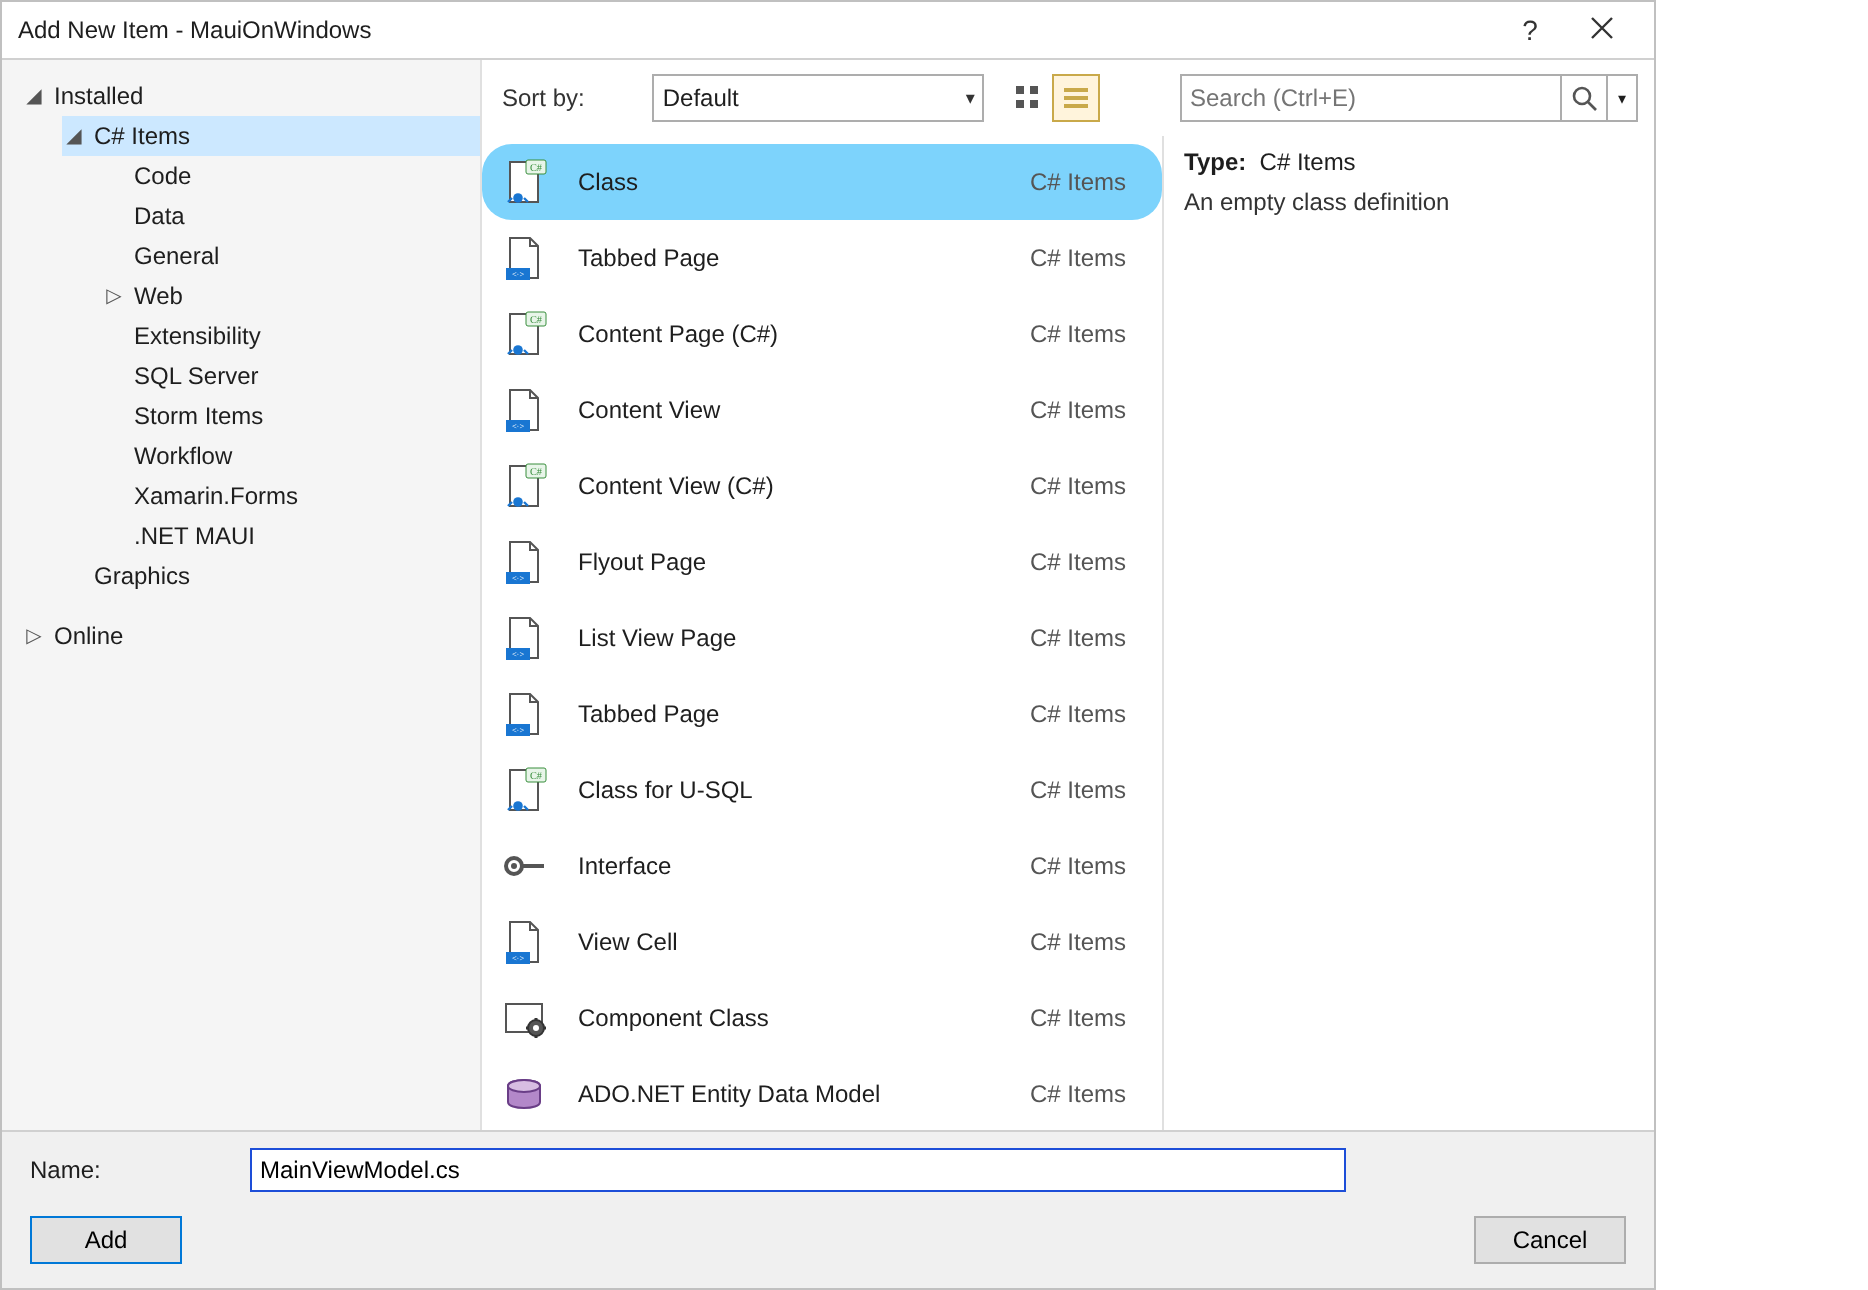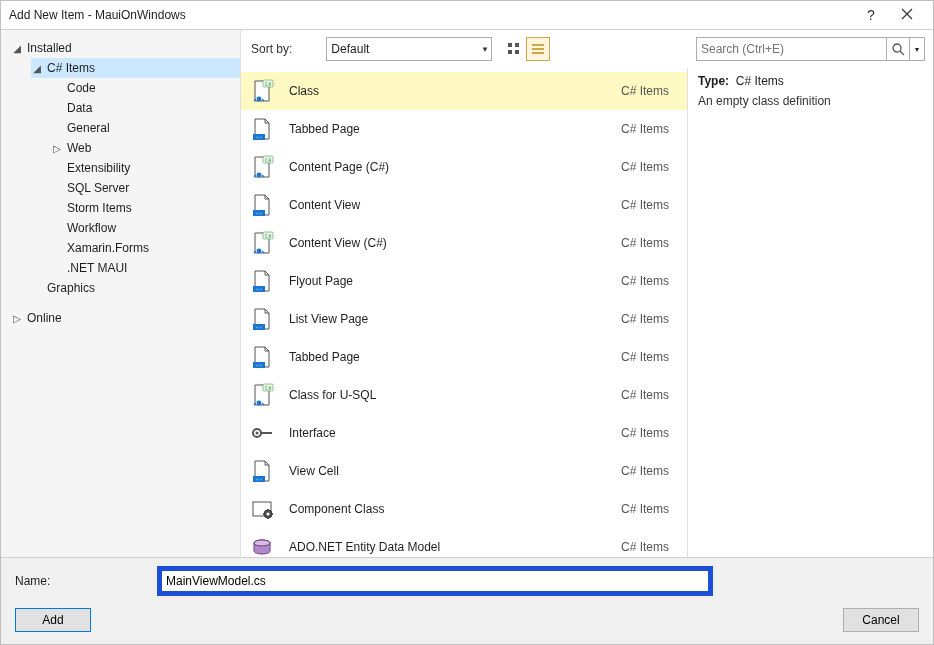--- a/index.html
+++ b/index.html
@@ -1,16 +1,16 @@
 <!DOCTYPE html>
 <html><head>
 <meta charset="utf-8">
 <style>
   html,body{margin:0;padding:0;font-family:"Segoe UI",Arial,sans-serif;font-size:12px;color:#1e1e1e;background:#fff;height:100%;}
-  .window{width:934px;height:645px;display:flex;flex-direction:column;box-sizing:border-box;border:1px solid #c0c0c0;}
+  .window{width:828px;height:645px;display:flex;flex-direction:column;box-sizing:border-box;border:1px solid #c0c0c0;}
   .titlebar{height:28px;display:flex;align-items:center;padding:0 8px;border-bottom:1px solid #d0d0d0;}
   .titlebar .title{flex:1;font-size:12px;}
   .titlebar .btn{width:36px;text-align:center;font-size:14px;color:#333;}
   .body{flex:1;display:flex;min-height:0;}
   .tree-pane{width:240px;background:#f5f5f5;border-right:1px solid #e0e0e0;padding:8px 0 8px 10px;box-sizing:border-box;overflow:auto;}
   .tree-root{font-size:12px;}
   .tree-row{display:flex;align-items:center;height:20px;padding-right:8px;cursor:default;}
   .tree-row.selected{background:#cce8ff;}
   .caret{width:12px;height:12px;margin-right:4px;display:inline-flex;align-items:center;justify-content:center;color:#555;font-size:10px;}
   .tree-children{padding-left:20px;}
@@ -25,32 +25,32 @@
   .view-btn svg{width:14px;height:14px;}
   .spacer{flex:1;}
   .search-wrap{display:flex;align-items:center;}
   .search-box{width:212px;height:22px;border:1px solid #adadad;display:flex;align-items:center;background:#fff;}
   .search-box input{flex:1;border:none;outline:none;font-size:12px;padding:0 4px;background:transparent;color:#737373;}
   .search-box .mag{width:22px;height:22px;border-left:1px solid #adadad;display:flex;align-items:center;justify-content:center;}
   .search-split{width:14px;height:22px;border:1px solid #adadad;border-left:none;display:flex;align-items:center;justify-content:center;font-size:8px;background:#fff;}
   .middle-row{flex:1;display:flex;min-height:0;}
   .template-list{flex:1;overflow-y:scroll;padding:4px 0;}
   .template-row{height:38px;display:flex;align-items:center;padding:0 18px 0 8px;gap:14px;}
-  .template-row.selected{background:#fef9c3;}
+  .template-row.selected{background:#7dd3fc;border-radius:15px;}
   .template-row .ico{width:26px;height:26px;flex:0 0 26px;display:flex;align-items:center;justify-content:center;}
   .template-row .name{flex:1;font-size:12px;}
   .template-row .cat{color:#555;font-size:12px;}
   .detail-pane{width:246px;border-left:1px solid #e0e0e0;padding:6px 10px;box-sizing:border-box;}
   .detail-pane .type-line{margin-bottom:6px;}
   .detail-pane .type-line b{font-weight:600;}
   .detail-pane .desc{color:#333;}
   .footer{border-top:1px solid #d0d0d0;background:#f0f0f0;padding:8px 14px 12px 14px;}
   .name-row{display:flex;align-items:center;gap:10px;margin-bottom:12px;}
   .name-row label{width:100px;}
-  .name-row input{flex:0 0 538px;height:20px;border:5px solid #1d4ed8;padding:0 4px;font-size:12px;outline:none;margin-left:32px;}
+  .name-row input{flex:0 0 538px;height:20px;border:1px solid #1d4ed8;padding:0 4px;font-size:12px;outline:none;}
   .button-row{display:flex;justify-content:space-between;gap:8px;}
   .button-row button{width:76px;height:24px;background:#e1e1e1;border:1px solid #adadad;font-size:12px;cursor:pointer;}
   .button-row button.primary{border-color:#0078d7;}
   ::-webkit-scrollbar{width:16px;background:#f0f0f0;}
   ::-webkit-scrollbar-thumb{background:#c2c2c2;}
 </style>
 </head>
 <body>
 
 <div class="window">

